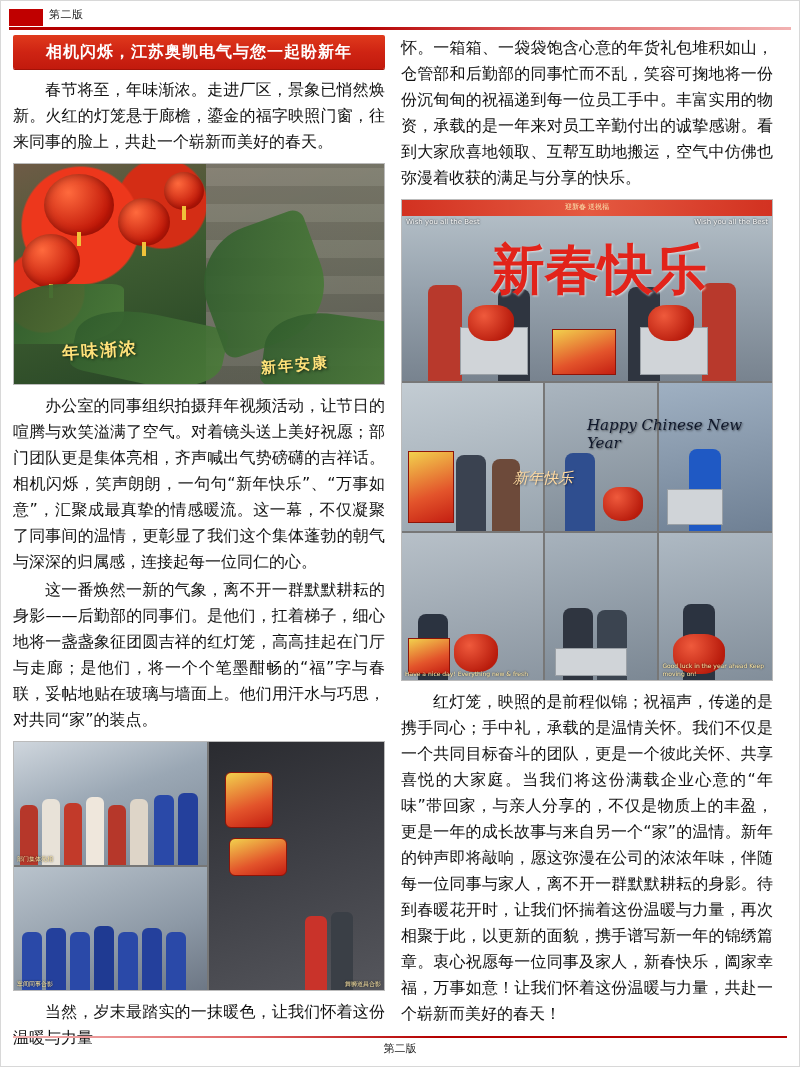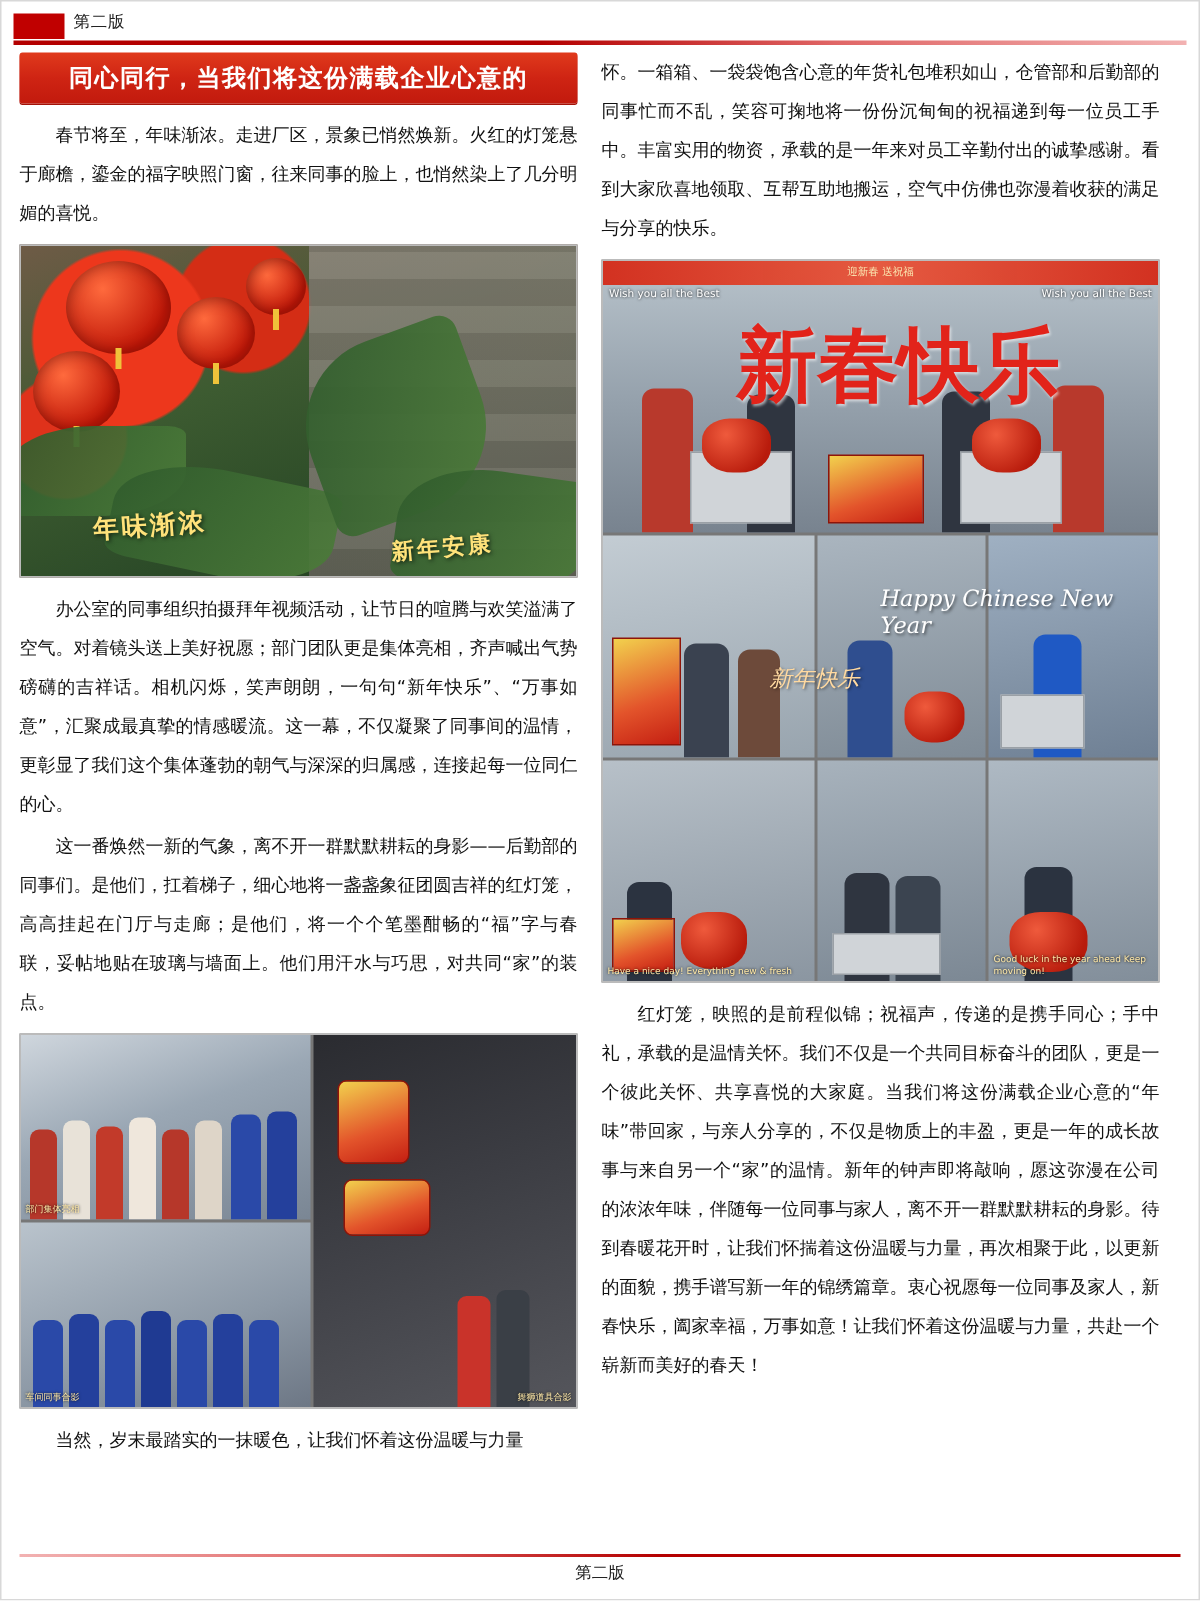--- a/index.html
+++ b/index.html
@@ -96,21 +96,21 @@
     color: #ffffff;
     font-size: 16px;
     font-weight: bold;
     letter-spacing: 1px;
     font-family: "DejaVu Sans", "Liberation Sans", sans-serif;
   }
 
   
   p.body-text {
     margin: 0 0 2px 0;
-    font-size: 12px;
+    font-size: 16px;
     line-height: 26px;
     color: #111;
     text-align: justify;
     text-indent: 2em;
     font-family: "DejaVu Sans", "Liberation Sans", sans-serif;
   }
   p.body-text.no-indent {
     text-indent: 0;
   }
 
@@ -292,21 +292,21 @@
   .overlay-big {
     position: absolute;
     color: #e2231a;
     font-weight: bold;
     text-shadow: 1px 1px 2px rgba(255,255,255,0.6);
     pointer-events: none;
     font-family: "DejaVu Serif", "Liberation Serif", serif;
   }
   .overlay-script {
     position: absolute;
-    color: #ffffff;
+    color: #0f172a;
     font-style: italic;
     text-shadow: 1px 1px 2px rgba(0,0,0,0.5);
     pointer-events: none;
     font-family: "DejaVu Serif", "Liberation Serif", serif;
   }
 
   
   .footer {
     position: absolute;
     left: 12px;
@@ -339,25 +339,25 @@
     <div class="header-page-label">第二版</div>
     <div class="header-line"></div>
   </div>
 
   <div class="columns">
 
     <div class="col">
 
       <div class="title-banner">
         <div class="deco-left"></div>
-        <div class="title-text">同心同行，当我们将这份满载企业心意的</div>
+        <div class="title-text">相机闪烁，江苏奥凯电气与您一起盼新年</div>
         <div class="deco-right"></div>
       </div>
 
-      <p class="body-text">春节将至，年味渐浓。走进厂区，景象已悄然焕新。火红的灯笼悬于廊檐，鎏金的福字映照门窗，往来同事的脸上，也悄然染上了几分明媚的喜悦。</p>
+      <p class="body-text">春节将至，年味渐浓。走进厂区，景象已悄然焕新。火红的灯笼悬于廊檐，鎏金的福字映照门窗，往来同事的脸上，共赴一个崭新而美好的春天。</p>
 
       <div class="photo-grid photo1">
         <div class="cell">
           <div class="p1-bg"></div>
           <div class="p1-wall"></div>
 
           <div class="p1-lantern" style="left:30px;top:10px;width:70px;height:62px;"></div>
           <div class="p1-lantern" style="left:104px;top:34px;width:52px;height:48px;"></div>
           <div class="p1-lantern" style="left:8px;top:70px;width:58px;height:54px;"></div>
           <div class="p1-lantern" style="left:150px;top:8px;width:40px;height:38px;"></div>

